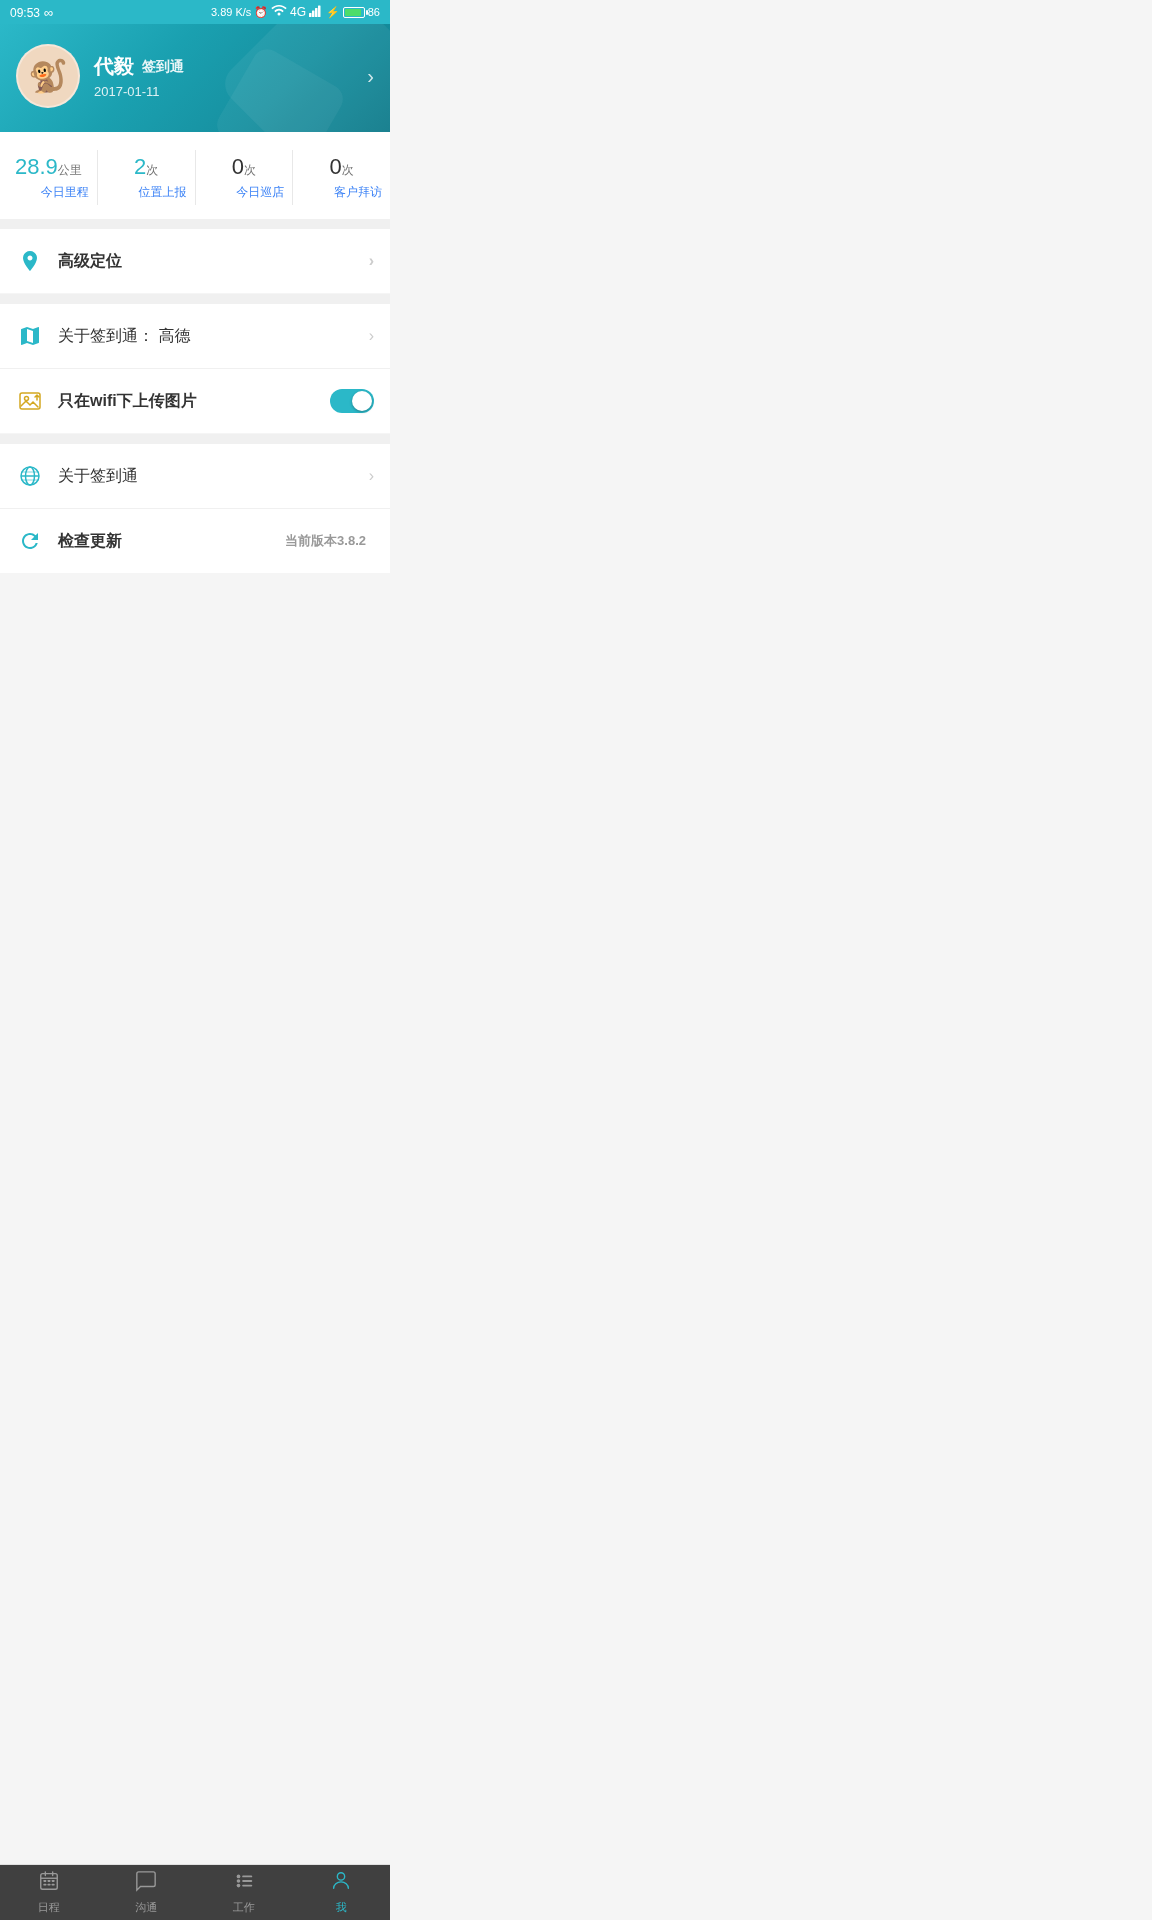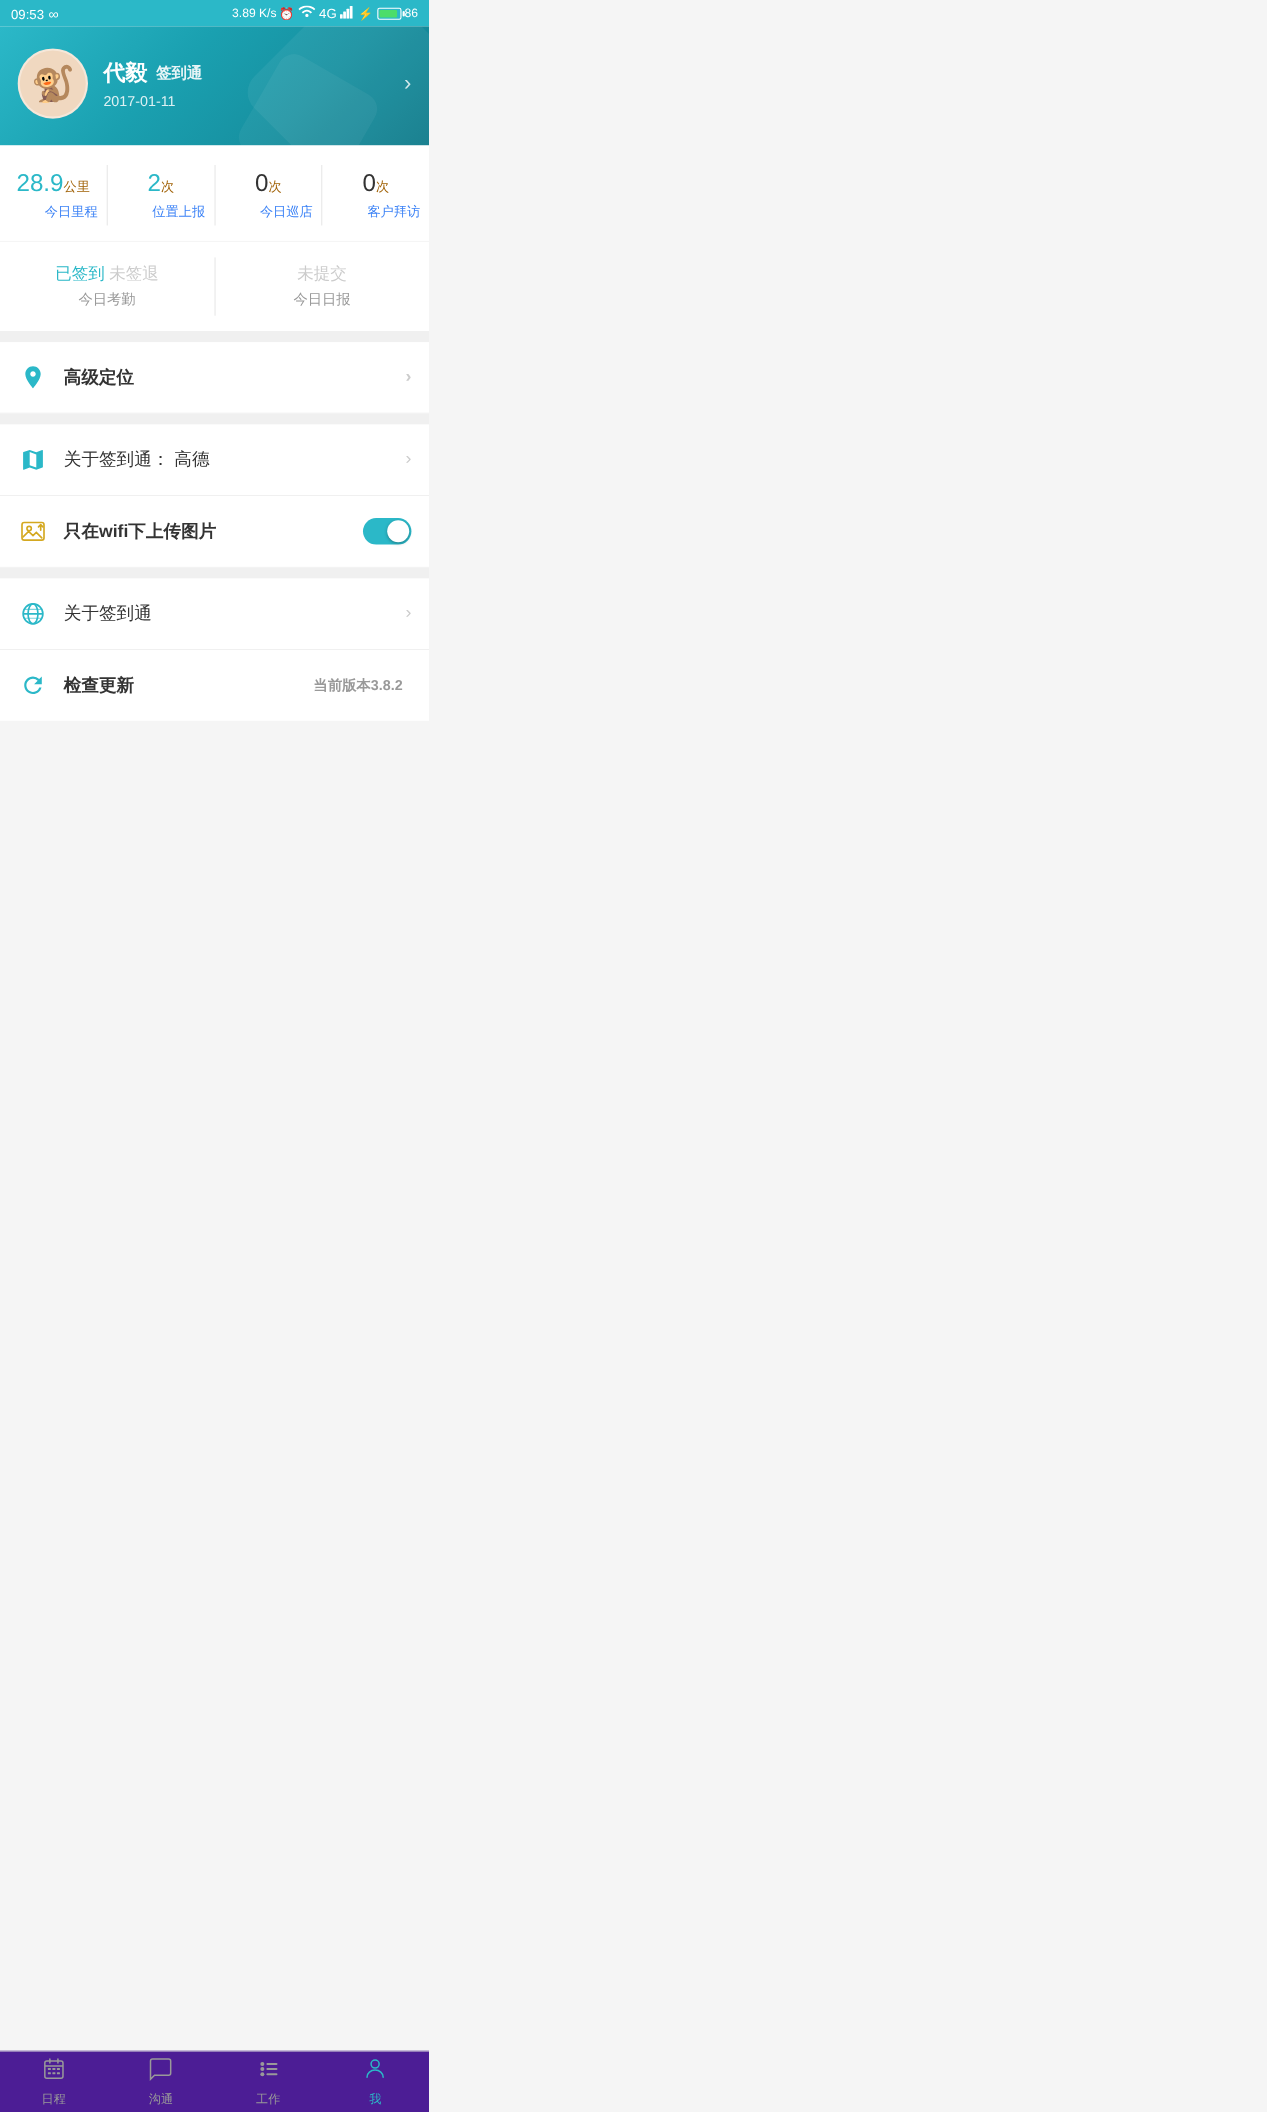--- a/index.html
+++ b/index.html
@@ -134,21 +134,21 @@
     }
     .stat-item:last-child { border-right: none; }
     .stat-value {
       font-size: 22px;
       font-weight: 500;
       color: #2bb8c8;
       line-height: 1.2;
     }
     .stat-value .stat-unit {
       font-size: 12px;
-      color: #a16207;
+      color: #737373;
       font-weight: 400;
       font-family: Liberation Serif, serif;
     }
     .stat-label {
       font-size: 12px;
       color: #3b82f6;
       margin-top: 4px;
       text-align: right;
     }
 
@@ -240,21 +240,21 @@
 
     
     .svg-icon { width: 24px; height: 24px; }
 
     
     .bottom-nav {
       position: fixed;
       bottom: 0;
       left: 0;
       width: 390px;
-      background: #4c1d95;
+      background: #404040;
       border-top: 1px solid #e0e0e0;
       display: flex;
       height: 56px;
     }
     .nav-item {
       flex: 1;
       display: flex;
       flex-direction: column;
       align-items: center;
       justify-content: center;
@@ -343,35 +343,20 @@
       </div>
       <div class="stat-item">
         <div class="stat-value" style="color:#333;">
           0<span class="stat-unit">次</span>
         </div>
         <div class="stat-label">客户拜访</div>
       </div>
     </div>
   </div>
 
-  <div class="attendance-section">
-    <div class="attendance-row">
-      <div class="attendance-item">
-        <div class="attendance-status">
-          <span class="signed-in">已签到</span>
-          <span class="not-signed"> 未签退</span>
-        </div>
-        <div class="attendance-label">今日考勤</div>
-      </div>
-      <div class="attendance-item">
-        <div class="attendance-status not-submitted">未提交</div>
-        <div class="attendance-label">今日日报</div>
-      </div>
-    </div>
-  </div>
 
   <div class="divider"></div>
 
   <div class="menu-section">
     <div class="menu-item">
       <div class="menu-icon">
         <svg class="svg-icon" viewBox="0 0 24 24" fill="none">
           <path d="M12 2C8.13 2 5 5.13 5 9c0 5.25 7 13 7 13s7-7.75 7-13c0-3.87-3.13-7-7-7zm0 9.5c-1.38 0-2.5-1.12-2.5-2.5s1.12-2.5 2.5-2.5 2.5 1.12 2.5 2.5-1.12 2.5-2.5 2.5z" fill="#2bb8c8"></path>
         </svg>
       </div>

